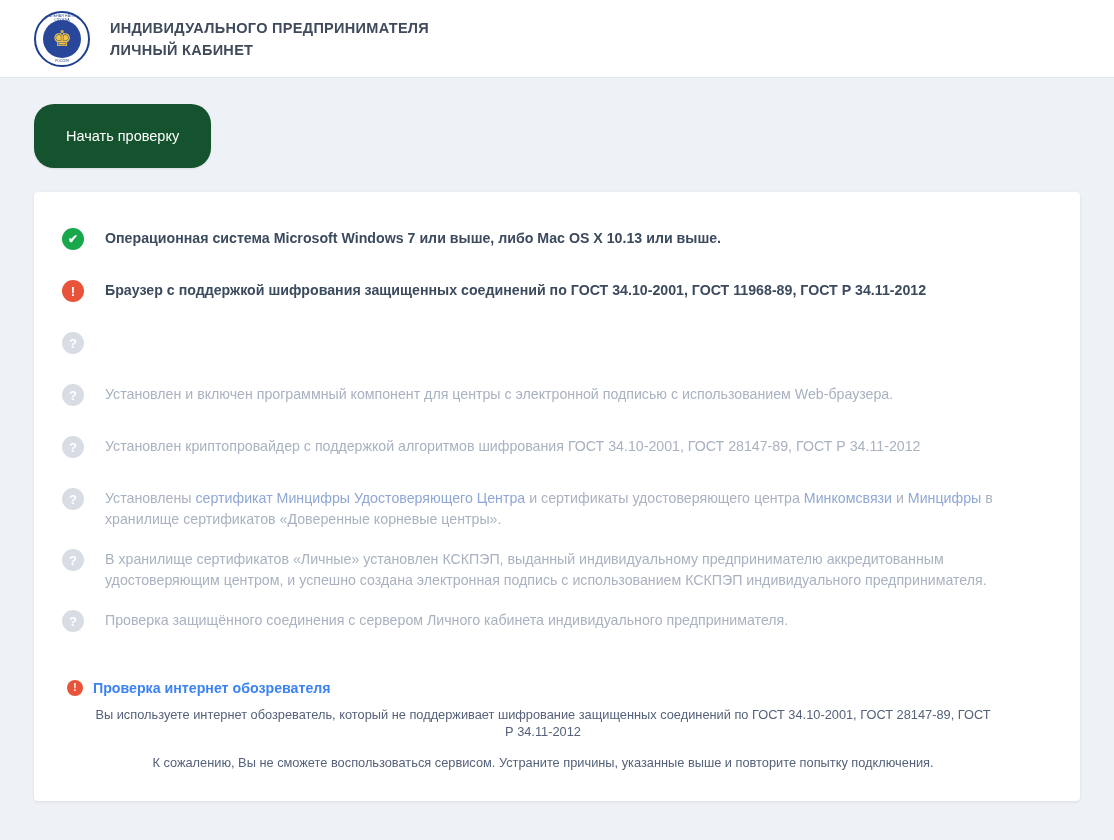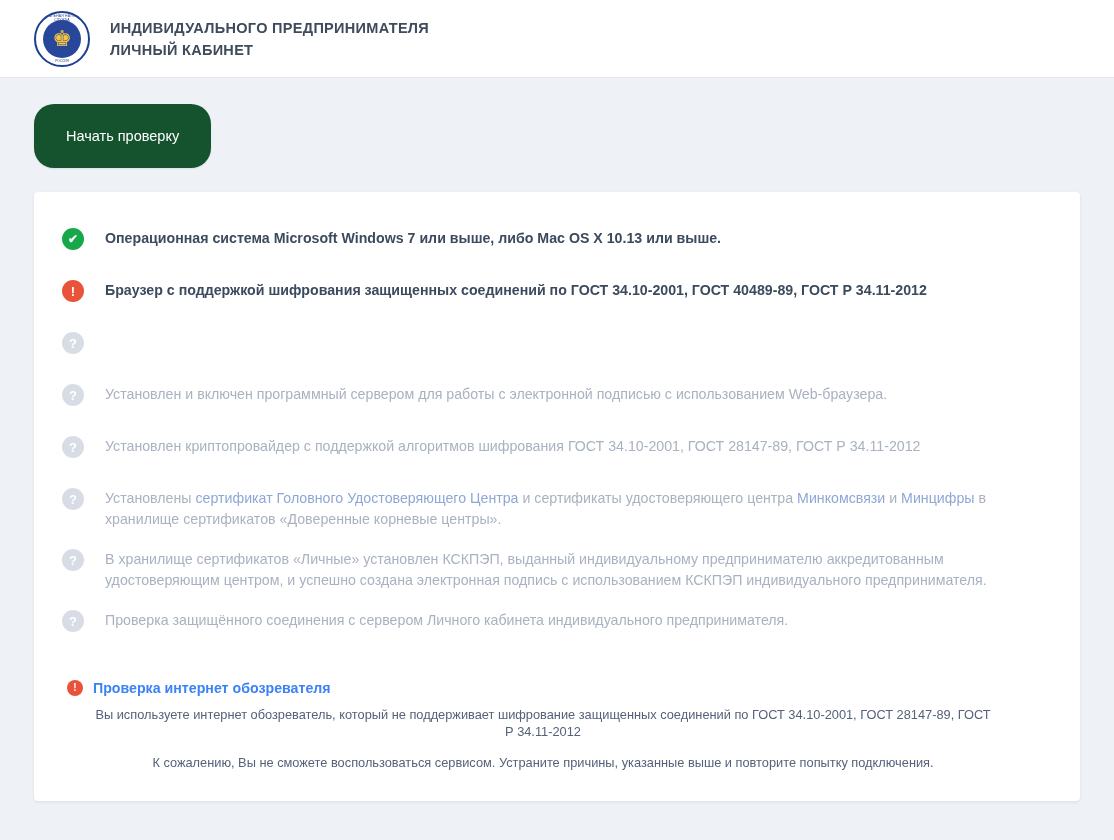--- a/index.html
+++ b/index.html
@@ -217,44 +217,44 @@
       <div class="check-item ok">
         <span class="icon">
           <span class="ic ic-ok">✔</span>
         </span>
         <div class="txt">Операционная система Microsoft Windows 7 или выше, либо Mac OS X 10.13 или выше.</div>
       </div>
       <div class="check-item err">
         <span class="icon">
           <span class="ic ic-err">!</span>
         </span>
-        <div class="txt">Браузер с поддержкой шифрования защищенных соединений по ГОСТ 34.10-2001, ГОСТ 40489-89, ГОСТ Р 34.11-2012</div>
-      </div>
-      <div class="check-item idle">
-        <span class="icon">
-          <span class="ic ic-idle">?</span>
-        </span>
-      </div>
-      <div class="check-item idle">
-        <span class="icon">
-          <span class="ic ic-idle">?</span>
-        </span>
-        <div class="txt">Установлен и включен программный сервером для работы с электронной подписью с использованием Web-браузера.</div>
+        <div class="txt">Браузер с поддержкой шифрования защищенных соединений по ГОСТ 34.10-2001, ГОСТ 11968-89, ГОСТ Р 34.11-2012</div>
+      </div>
+      <div class="check-item idle">
+        <span class="icon">
+          <span class="ic ic-idle">?</span>
+        </span>
+      </div>
+      <div class="check-item idle">
+        <span class="icon">
+          <span class="ic ic-idle">?</span>
+        </span>
+        <div class="txt">Установлен и включен программный компонент для центры с электронной подписью с использованием Web-браузера.</div>
       </div>
       <div class="check-item idle">
         <span class="icon">
           <span class="ic ic-idle">?</span>
         </span>
         <div class="txt">Установлен криптопровайдер с поддержкой алгоритмов шифрования ГОСТ 34.10-2001, ГОСТ 28147-89, ГОСТ Р 34.11-2012</div>
       </div>
       <div class="check-item idle">
         <span class="icon">
           <span class="ic ic-idle">?</span>
         </span>
-        <div class="txt"><span>Установлены </span><span class="link">сертификат Головного Удостоверяющего Центра</span><span> и сертификаты удостоверяющего центра </span><span class="link">Минкомсвязи</span><span> и </span><span class="link">Минцифры</span><span> в хранилище сертификатов «Доверенные корневые центры».</span></div>
+        <div class="txt"><span>Установлены </span><span class="link">сертификат Минцифры Удостоверяющего Центра</span><span> и сертификаты удостоверяющего центра </span><span class="link">Минкомсвязи</span><span> и </span><span class="link">Минцифры</span><span> в хранилище сертификатов «Доверенные корневые центры».</span></div>
       </div>
       <div class="check-item idle">
         <span class="icon">
           <span class="ic ic-idle">?</span>
         </span>
         <div class="txt">В хранилище сертификатов «Личные» установлен КСКПЭП, выданный индивидуальному предпринимателю аккредитованным удостоверяющим центром, и успешно создана электронная подпись с использованием КСКПЭП индивидуального предпринимателя.</div>
       </div>
       <div class="check-item idle">
         <span class="icon">
           <span class="ic ic-idle">?</span>

